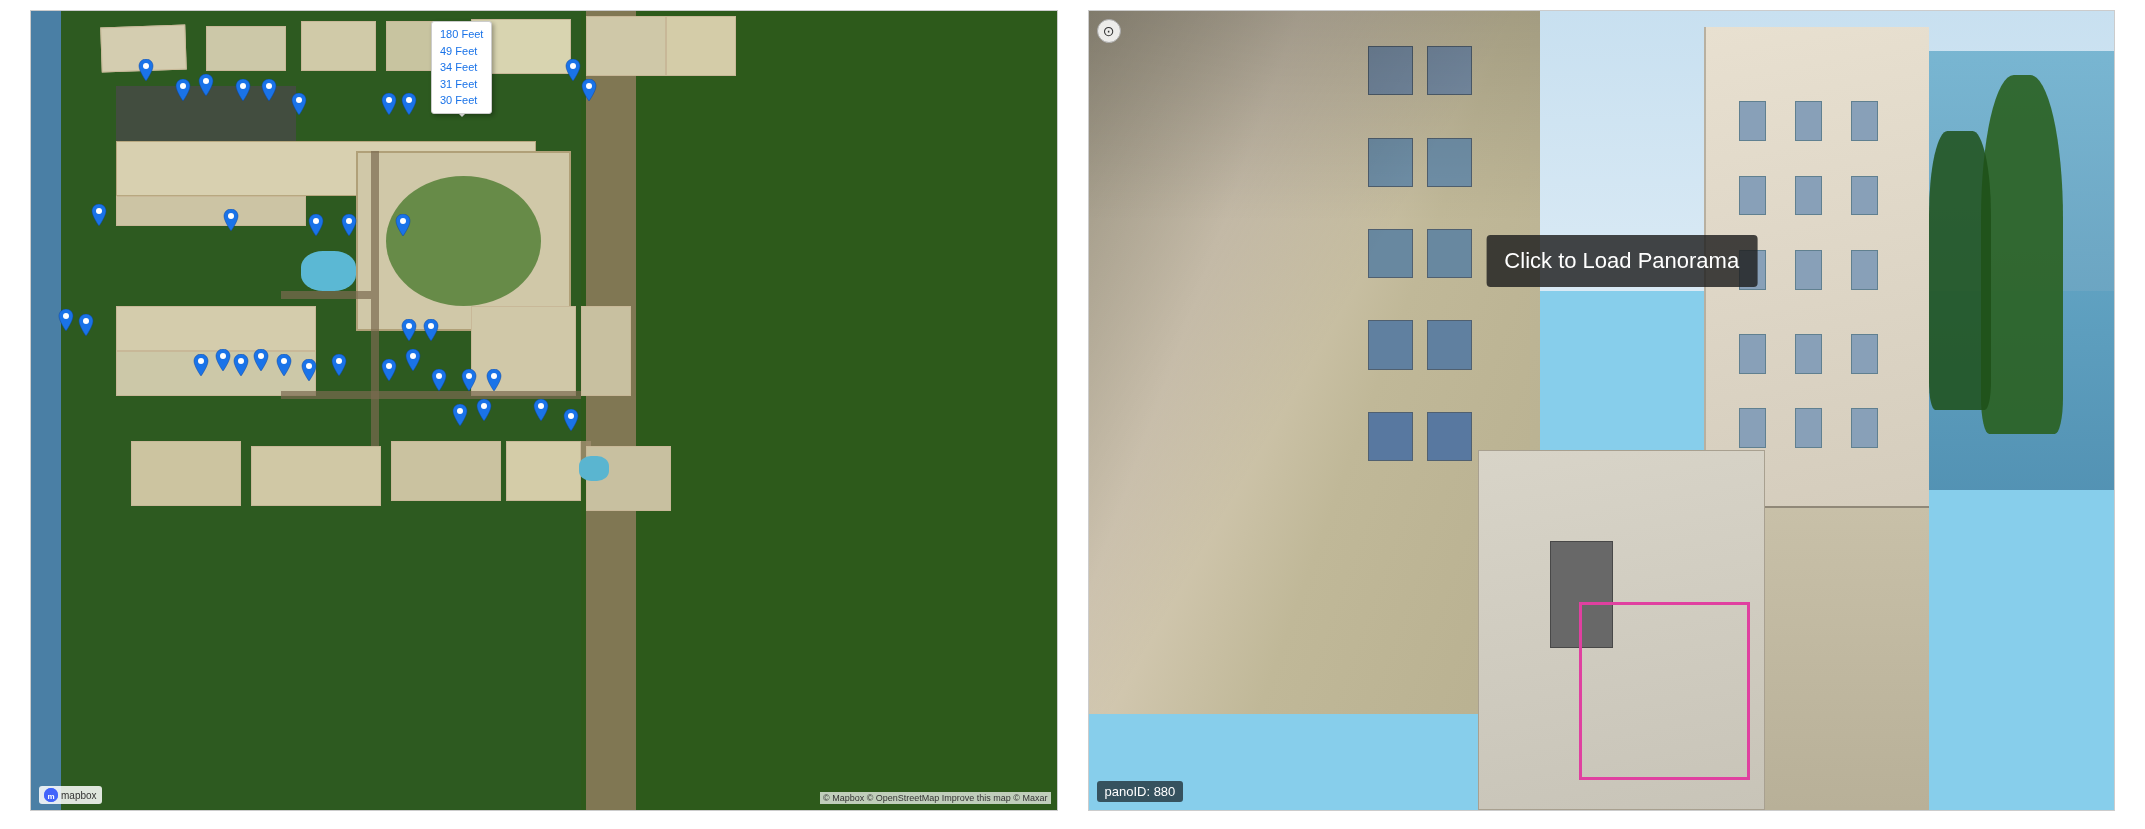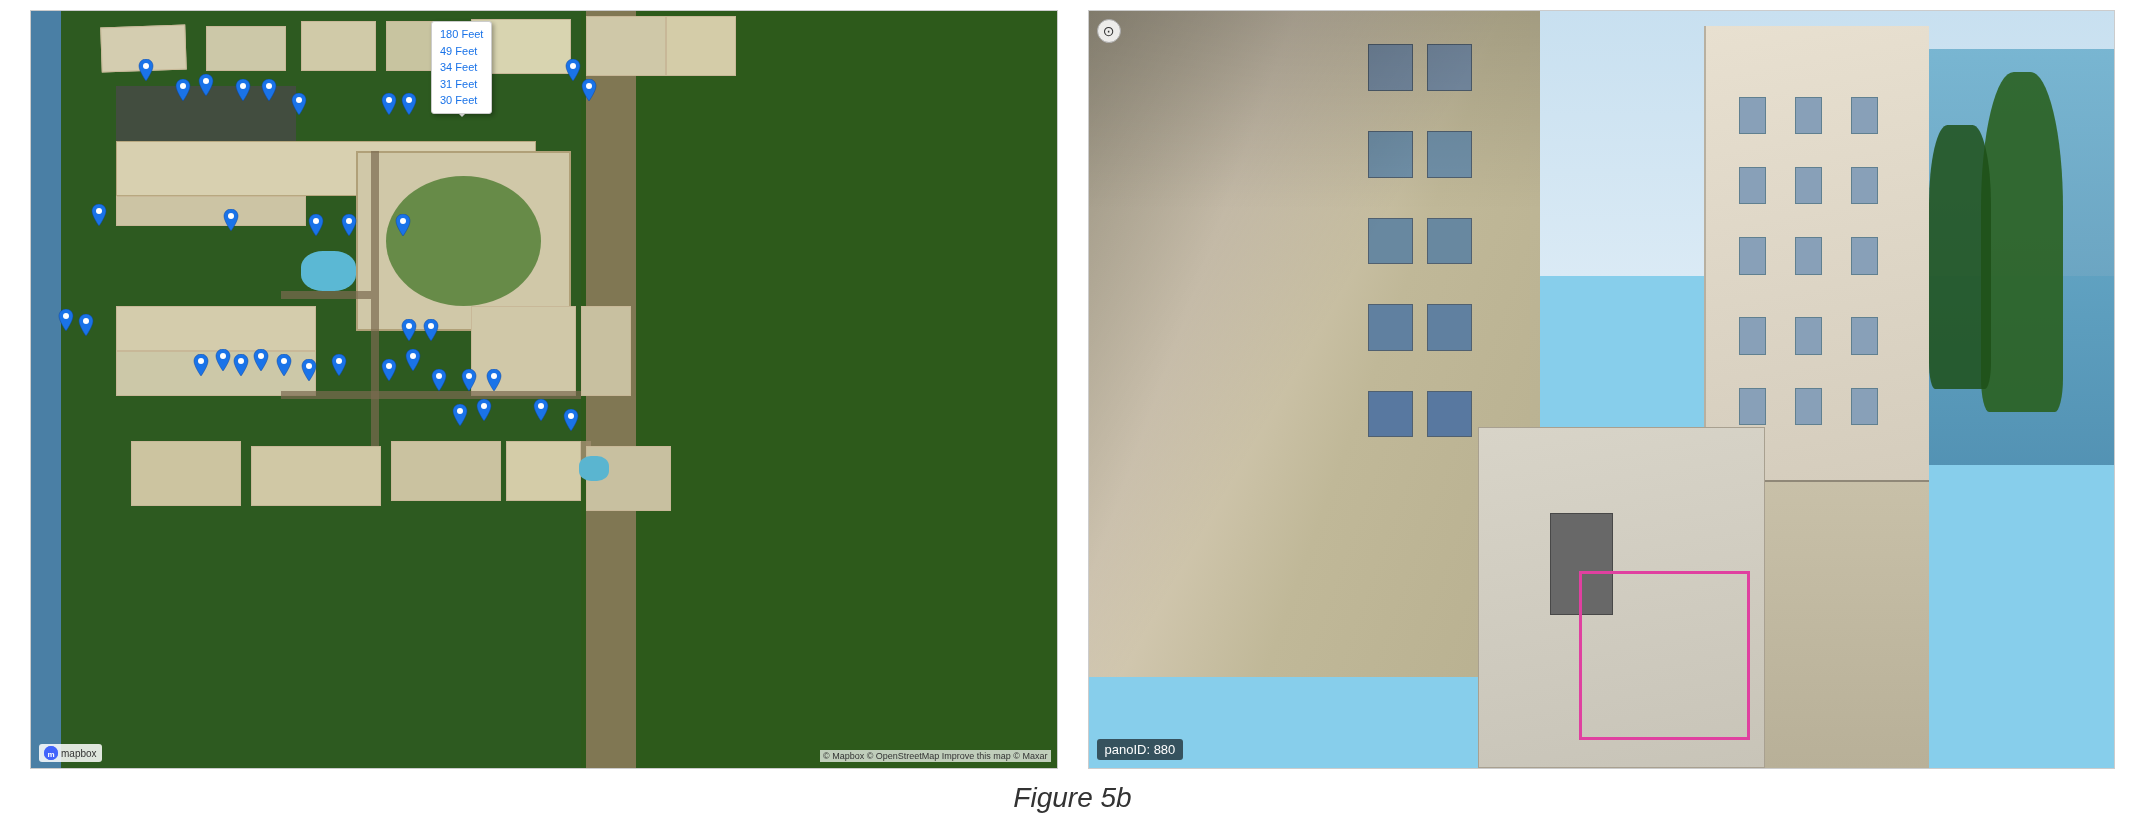--- a/index.html
+++ b/index.html
@@ -528,27 +528,29 @@
 
         <div style="position:absolute;left:38%;top:55%;width:28%;height:45%;background:linear-gradient(170deg,#d8d4c8,#c8c4b8);border:1px solid #a8a090;">
 
           <div style="position:absolute;top:25%;left:25%;width:22%;height:30%;background:#686868;border:1px solid #484848;"></div>
 
           <div style="position:absolute;bottom:8%;right:5%;width:60%;height:50%;border:3px solid #e040a0;background:transparent;"></div>
         </div>
 
         <div style="position:absolute;left:0;top:0;width:44%;height:88%;background:linear-gradient(180deg,rgba(0,0,0,0.15) 0%,transparent 30%);pointer-events:none;"></div>
 
+        <div class="click-overlay" style="left:52%;top:28%;transform:translateX(-50%);">Click to
+Load
+Panorama</div>
 
         <div class="pano-id-badge">panoID: 880</div>
 
         <div class="sv-control-circle">
           <span>⊙</span>
         </div>
 
       </div>
     </div>
   </div>
 </div>
 
 <div class="captions-row">
-  <div class="figure-caption">Figure 5b</div>
 </div>
 
 </body></html>

